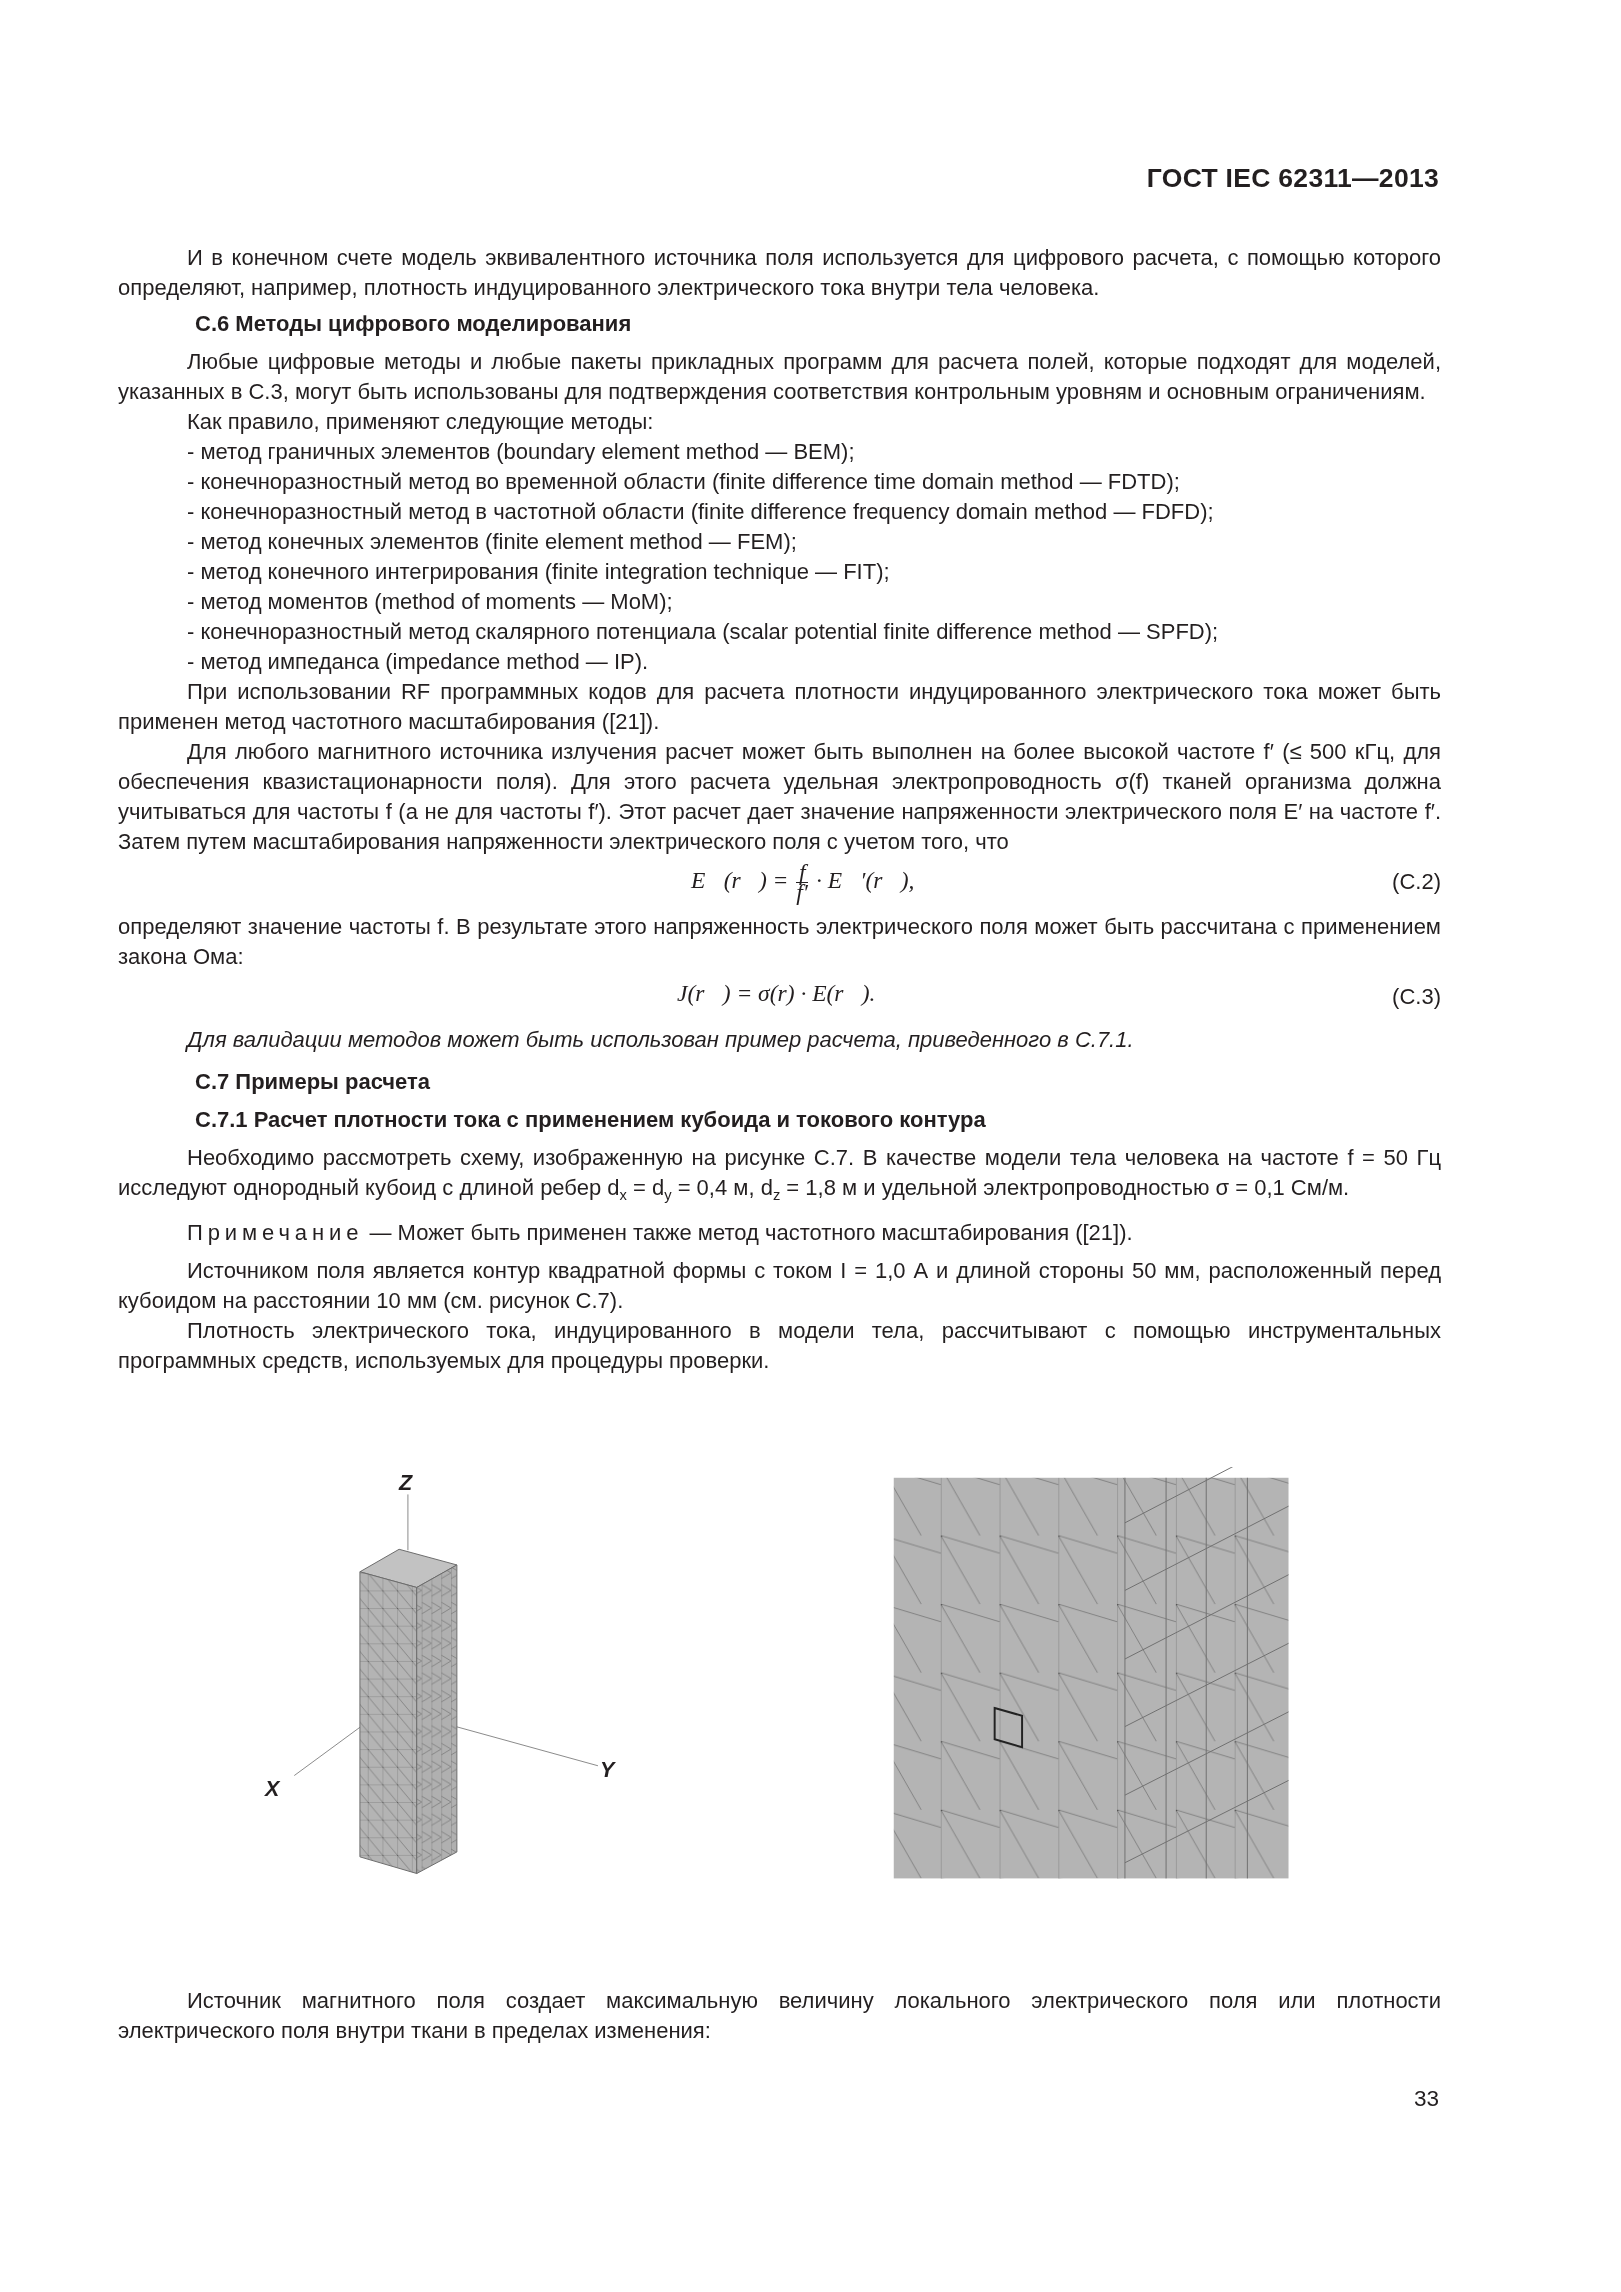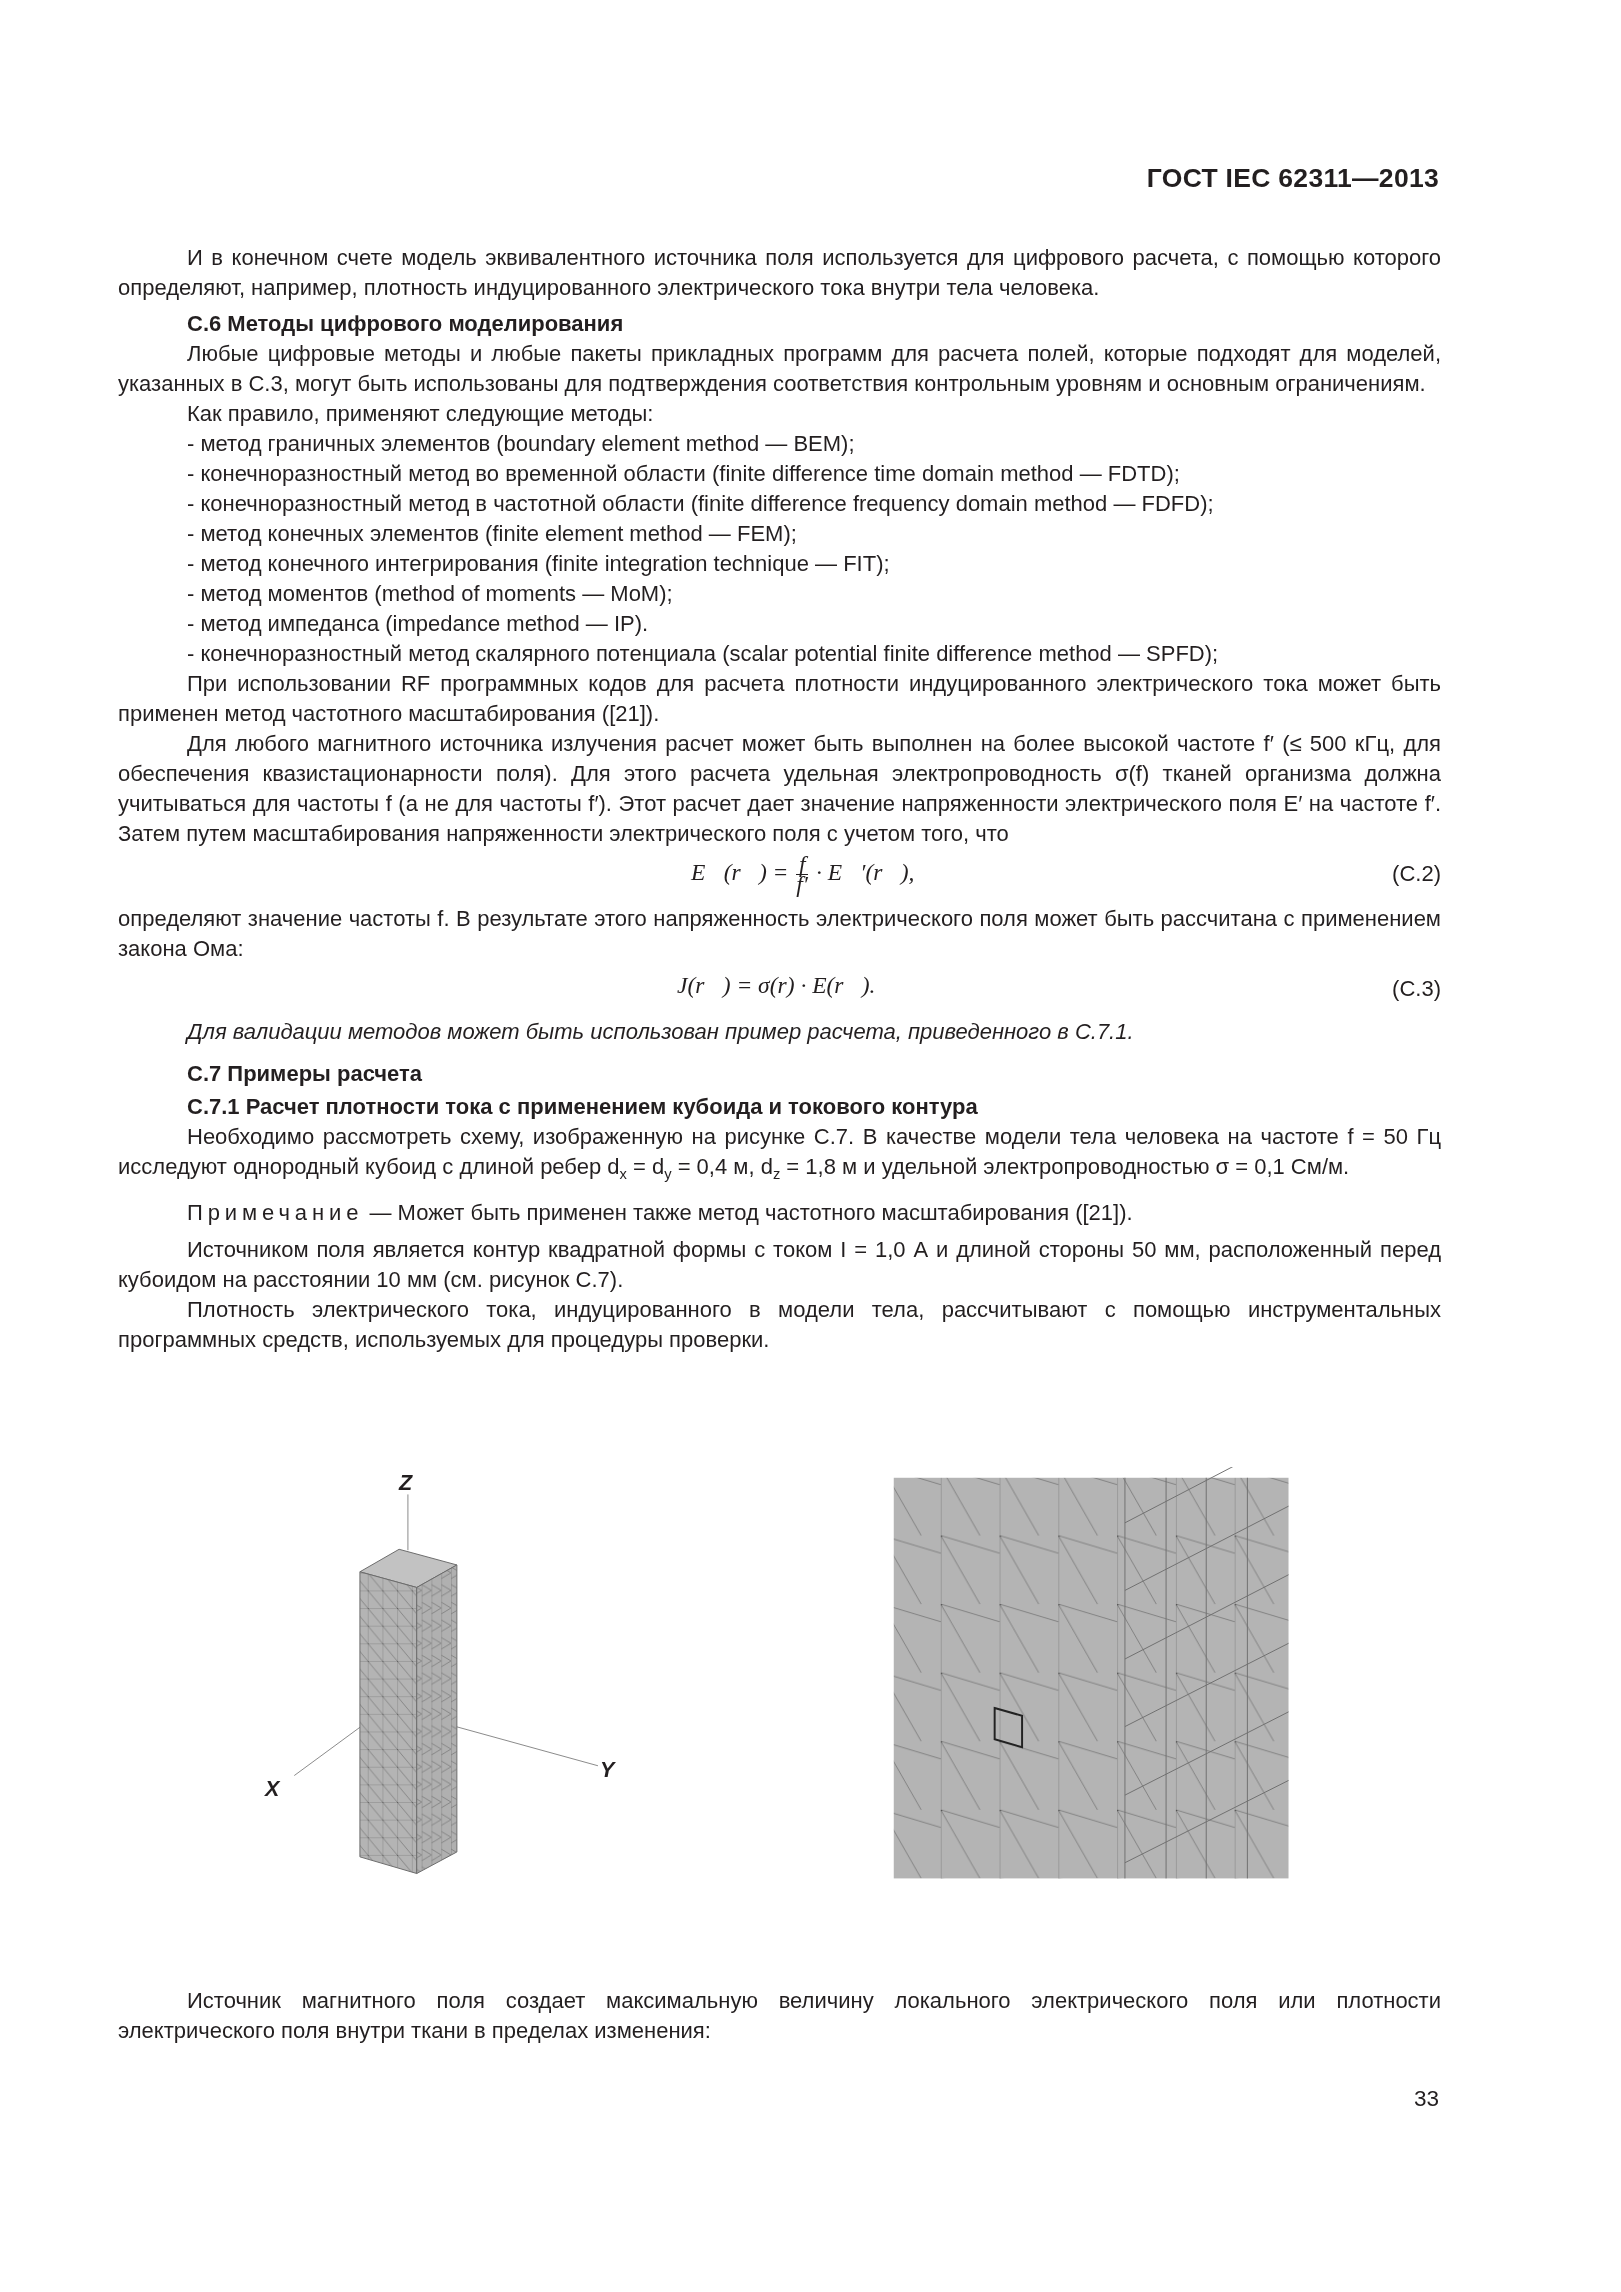--- a/index.html
+++ b/index.html
@@ -4,21 +4,21 @@
 <style>
   html, body { margin: 0; padding: 0; background: #ffffff; }
   body { width: 1621px; height: 2293px; position: relative; overflow: hidden;
          font-family: "Liberation Sans", sans-serif; color: #231f20; }
   .page { position: absolute; left: 0; top: 16px; width: 1621px; height: 2293px; }
   .header { position: absolute; right: 182px; top: 147px; font-weight: bold; font-size: 26.5px; letter-spacing: 0.3px; }
   .text { position: absolute; left: 118px; width: 1323px; font-size: 22px; line-height: 30px; text-align: justify; }
   .p { margin: 0; }
   .indent { text-indent: 69px; }
   .sub { padding-left: 69px; }
-  .h { font-weight: bold; padding-left: 69px; margin: 0; }
+  .h { font-weight: bold; padding-left: 69px; margin: 8px; }
   .spaced { letter-spacing: 4.9px; }
   .formula { position: relative; height: 55px; }
   .formula .eq { position: absolute; left: 573px; top: 5.9px; font-style: italic; font-family: "Liberation Serif", serif; font-size: 23.5px; }
   .formula .num { position: absolute; right: 0; top: 9.8px; font-size: 22px; }
   .frac { display: inline-block; vertical-align: middle; text-align: center; line-height: 19.6px; margin: 0 2px; }
   .frac span { display: block; }
   .frac .top { border-bottom: 1.5px solid #231f20; padding: 0 2px; }
   .figure { position: absolute; top: 1451px; left: 0; width: 1621px; height: 431px; }
   .caption { position: absolute; top: 1897px; left: 0; width: 1621px; text-align: center; font-size: 22px; }
   .pagenum { position: absolute; right: 182px; top: 2070px; font-size: 22.5px; }
@@ -35,22 +35,22 @@
     <p class="p indent">И в конечном счете модель эквивалентного источника поля используется для цифрового расчета, с помощью которого определяют, например, плотность индуцированного электрического тока внутри тела человека.</p>
     <p class="h" style="margin-top:5.9px;">С.6 Методы цифрового моделирования</p>
     <p class="p indent">Любые цифровые методы и любые пакеты прикладных программ для расчета полей, которые подходят для моделей, указанных в С.3, могут быть использованы для подтверждения соответствия контрольным уровням и основным ограничениям.</p>
     <p class="p sub">Как правило, применяют следующие методы:</p>
     <p class="p sub">- метод граничных элементов (boundary element method — BEM);</p>
     <p class="p sub">- конечноразностный метод во временной области (finite difference time domain method — FDTD);</p>
     <p class="p sub">- конечноразностный метод в частотной области (finite difference frequency domain method — FDFD);</p>
     <p class="p sub">- метод конечных элементов (finite element method — FEM);</p>
     <p class="p sub">- метод конечного интегрирования (finite integration technique — FIT);</p>
     <p class="p sub">- метод моментов (method of moments — MoM);</p>
+    <p class="p sub">- конечноразностный метод скалярного потенциала (scalar potential finite difference method — SPFD);</p>
     <p class="p sub">- метод импеданса (impedance method — IP).</p>
-    <p class="p sub">- конечноразностный метод скалярного потенциала (scalar potential finite difference method — SPFD);</p>
     <p class="p indent">При использовании RF программных кодов для расчета плотности индуцированного электрического тока может быть применен метод частотного масштабирования ([21]).</p>
     <p class="p indent">Для любого магнитного источника излучения расчет может быть выполнен на более высокой частоте f′ (≤ 500 кГц, для обеспечения квазистационарности поля). Для этого расчета удельная электропроводность σ(f) тканей организма должна учитываться для частоты f (а не для частоты f′). Этот расчет дает значение напряженности электрического поля E′ на частоте f′. Затем путем масштабирования напряженности электрического поля с учетом того, что</p>
 
     <div class="formula">
       <span class="eq">
         <span>E⃗(r⃗) =</span>
         <span class="frac">
           <span class="top">f</span>
           <span>f′</span>
         </span>

